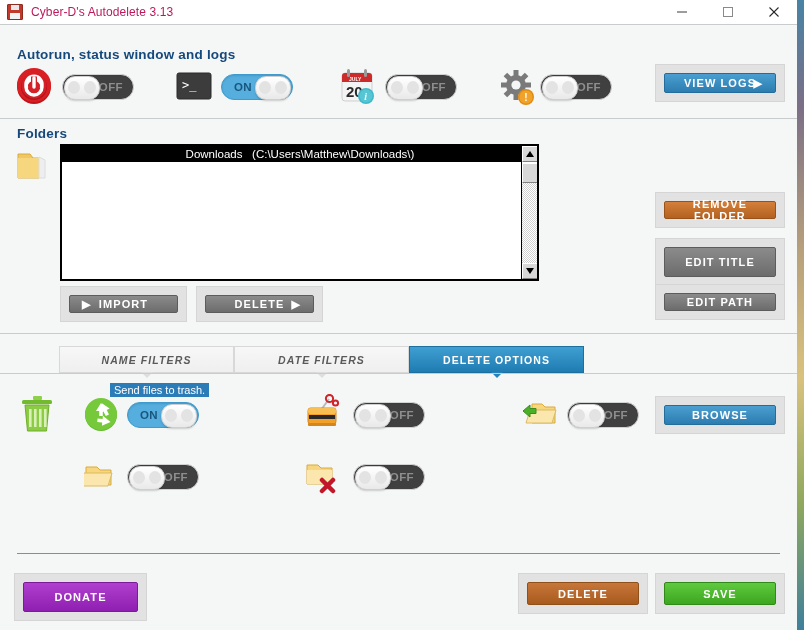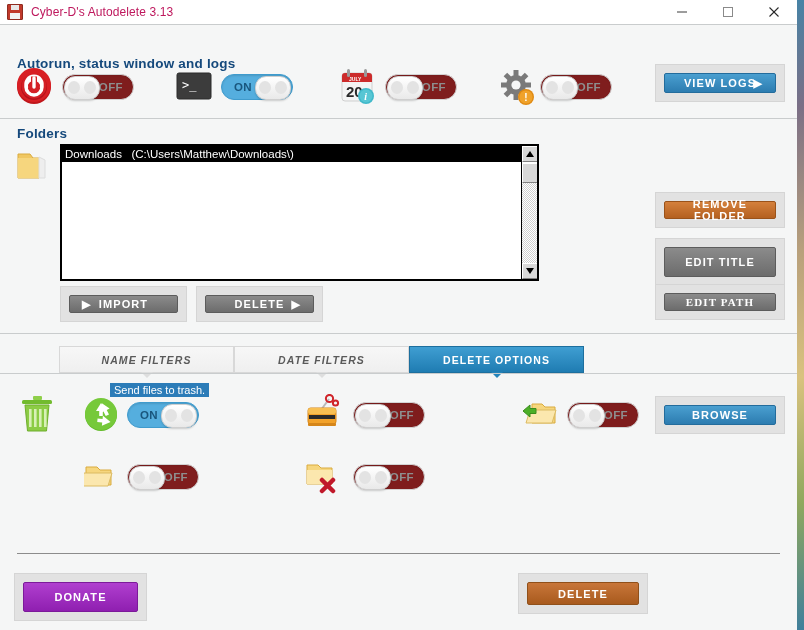--- a/index.html
+++ b/index.html
@@ -79,21 +79,21 @@
   
   .toggle {
     width: 72px; height: 26px;
     border-radius: 13px;
     position: relative;
     display: inline-block;
     vertical-align: middle;
     box-sizing: border-box;
   }
   .toggle.off {
-    background: #7f1d1d;
+    background: #404040;
     border: 1px solid #d3d3d3;
     box-shadow: inset 0 1px 2px rgba(0,0,0,.07);
   }
   .toggle.on {
     background: #55aede;
     border: 1px solid #3f9bcd;
     box-shadow: inset 0 1px 2px rgba(0,0,0,.12);
   }
   .toggle .lbl {
     position: absolute;
@@ -282,21 +282,21 @@
       <div class="tb-btn">
         <svg width="12" height="12" viewBox="0 0 12 12">
             <line x1="1.5" y1="1.5" x2="10.5" y2="10.5" stroke="#2a2a2a" stroke-width="1.1"></line>
             <line x1="10.5" y1="1.5" x2="1.5" y2="10.5" stroke="#2a2a2a" stroke-width="1.1"></line>
           </svg>
       </div>
     </div>
   </div>
   <div class="hr" style="position:absolute;left:0;top:24px;width:797px;"></div>
 
-  <div class="sec-head" style="position:absolute;left:17px;top:56px;">Autorun, status window and logs</div>
+  <div class="sec-head" style="position:absolute;left:17px;top:47px;">Autorun, status window and logs</div>
 
   <div class="icon" style="left:14px;top:67px;width:40px;height:40px;">
     <svg width="40" height="40" viewBox="0 0 40 40">
       <circle cx="20" cy="20" r="17" fill="#c0161b"></circle>
       <circle cx="20" cy="18" r="17" fill="#d81f24"></circle>
       <circle cx="20" cy="20" r="13" fill="#b5121a"></circle>
       <circle cx="20" cy="19" r="12.5" fill="#d42026"></circle>
       <path d="M12.5,20 a8,8 0 1,0 15,0" fill="none" stroke="#fff" stroke-width="3.4" stroke-linecap="round" transform="rotate(180 20 20)"></path>
       <circle cx="20" cy="20" r="8" fill="none" stroke="#fff" stroke-width="3.4"></circle>
       <path d="M20,20 L20,9.5" stroke="#d42026" stroke-width="6"></path>
@@ -369,21 +369,21 @@
   <div class="sec-head" style="position:absolute;left:17px;top:126px;">Folders</div>
 
   <div class="icon" style="left:16px;top:148px;width:40px;height:36px;">
     <svg width="40" height="36" viewBox="0 0 40 36">
       <path d="M2,6 h12 l3,4 h6 v20 h-21 z" fill="#f0c761" stroke="#d9ab3e"></path>
       <path d="M2,10 h21 v20 h-21 z" fill="#f6d67e"></path>
       <path d="M23,9 l6,3 v18 l-6,0 z" fill="#eeeeee" stroke="#dcdcdc"></path>
     </svg>
   </div>
 
-  <div class="listbox" style="position:absolute;left:60px;top:144px;width:479px;height:137px;">
+  <div class="listbox" style="position:absolute;left:60px;top:144px;width:479px;height:137px;text-align:center;">
     <div class="list-item">Downloads   (C:\Users\Matthew\Downloads\)</div>
     <div class="scrollbar">
       <div class="sb-btn">
         <svg width="8" height="6" viewBox="0 0 8 6">
             <polygon points="4,0 8,6 0,6" fill="#000"></polygon>
           </svg>
       </div>
       <div class="sb-track"></div>
       <div class="sb-thumb"></div>
       <div class="sb-btn bot">
@@ -411,21 +411,21 @@
     <div class="btn btn-orange" style="width:100%;height:100%;">
       <span>REMOVE FOLDER</span>
     </div>
   </div>
   <div class="btn-wrap" style="position:absolute;left:655px;top:238px;width:130px;height:48px;">
     <div class="btn btn-grey" style="width:100%;height:100%;">
       <span>EDIT TITLE</span>
     </div>
   </div>
   <div class="btn-wrap" style="position:absolute;left:655px;top:284px;width:130px;height:36px;">
-    <div class="btn btn-grey" style="width:100%;height:100%;font-family:Liberation Serif, serif;">
+    <div class="btn btn-grey" style="width:100%;height:100%;">
       <span>EDIT PATH</span>
     </div>
   </div>
 
   <div class="hr" style="position:absolute;left:0;top:333px;width:797px;"></div>
 
   <div class="tabs" style="position:absolute;left:59px;top:346px;">
     <div class="tab inactive" style="width:175px;">
       <span>NAME FILTERS</span>
       <span class="notch"></span>
@@ -538,14 +538,19 @@
   <div class="btn-wrap" style="position:absolute;left:14px;top:573px;width:133px;height:48px;">
     <div class="btn btn-purple" style="width:100%;height:100%;">
       <span>DONATE</span>
     </div>
   </div>
   <div class="btn-wrap" style="position:absolute;left:518px;top:573px;width:130px;height:41px;">
     <div class="btn btn-cancel" style="width:100%;height:100%;">
       <span>DELETE</span>
     </div>
   </div>
+  <div class="btn-wrap" style="position:absolute;left:655px;top:573px;width:130px;height:41px;">
+    <div class="btn btn-green" style="width:100%;height:100%;">
+      <span>SAVE</span>
+    </div>
+  </div>
 
 </div>
 
 </body></html>

